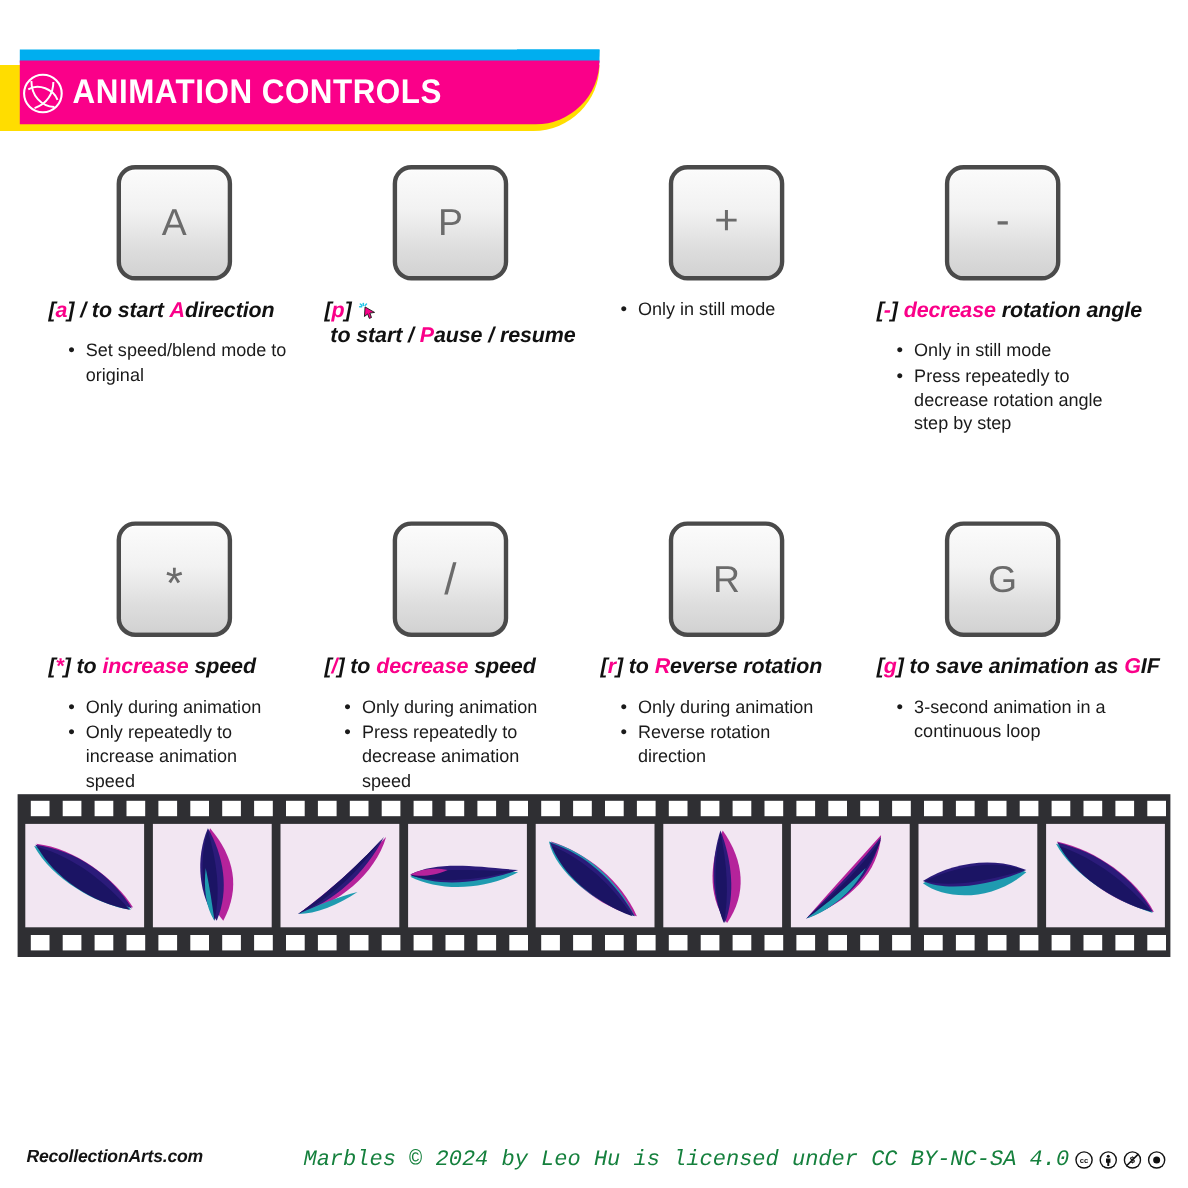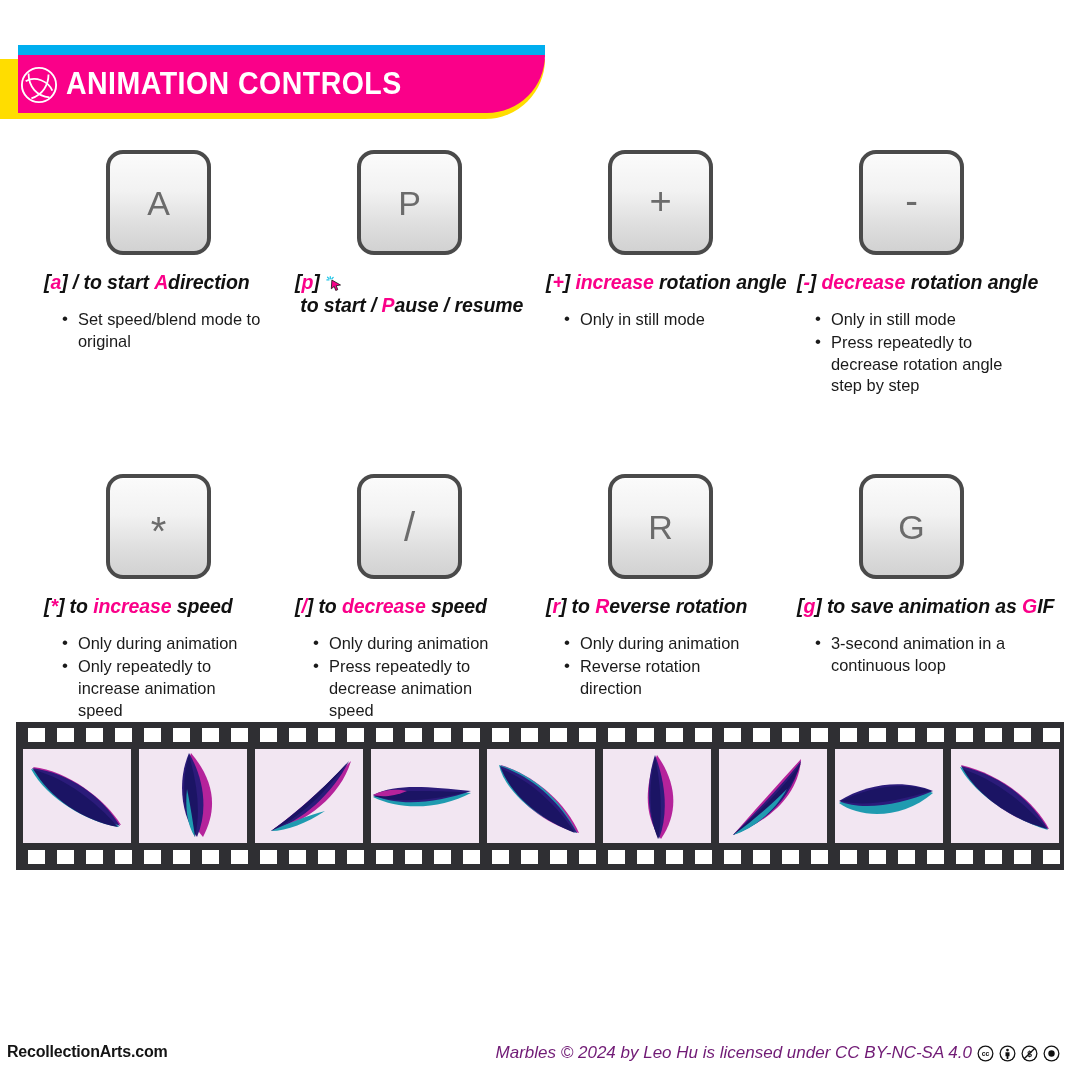--- a/index.html
+++ b/index.html
@@ -78,30 +78,30 @@
             align-items:center;}
   .perf-row.top{top:5px;}
   .perf-row.bot{bottom:5px;}
   .perf{width:17px;height:14px;background:#ffffff;margin-left:12px;flex:0 0 auto;}
   #frames{position:absolute;left:7px;top:27px;display:flex;gap:8px;}
   .frame{width:108px;height:94px;background:#f2e6f2;overflow:hidden;position:relative;}
   .frame svg{display:block;}
 
   
   #footer-left{
-    position:absolute;left:7px;top:1043px;font-size:16px;font-weight:bold;
-    color:#141414;letter-spacing:-.2px;
+    position:absolute;left:24px;top:1043px;font-size:16px;font-weight:bold;
+    font-style:italic;color:#141414;letter-spacing:-.2px;
     font-family:"Liberation Sans Narrow","Liberation Sans",sans-serif;
   }
   #footer-right{
     position:absolute;right:20px;top:1043px;display:flex;align-items:center;gap:5px;
   }
   #license-text{
-    font-size:17px;font-style:italic;color:#701a75;white-space:nowrap;
-    font-family:Liberation Sans, sans-serif;
+    font-size:20px;font-style:italic;color:#15803d;white-space:nowrap;
+    font-family:Liberation Mono, monospace;
   }
   .cc-badge{width:17px;height:17px;flex:0 0 auto;}
 </style>
 </head>
 <body>
 
 <div id="banner-wrap">
   <div class="band band-cyan"></div>
   <div class="band band-cyan-round"></div>
   <div class="band band-yellow"></div>
@@ -138,21 +138,20 @@
             <line x1="1.6" y1="1.4" x2="3.1" y2="2.8"></line>
             <line x1="7.6" y1="1.5" x2="6.2" y2="2.9"></line>
           </g>
           <path d="M6.2 4.3 L15.4 9.6 L10.9 10.3 L12.4 14.6 L10.3 15.4 L8.7 11.1 L5.6 13.6 Z" fill="#FA0089" stroke="#1a1a1a" stroke-width="0.9" stroke-linejoin="round"></path>
         </svg><span>&nbsp;to&nbsp;start&nbsp;/&nbsp;</span><span class="pink">P</span><span>ause&nbsp;/&nbsp;resume</span></div>
     </div>
     <div class="cell">
       <div class="keycap sym">
         <span>+</span>
       </div>
-      <div class="head"><span>[</span><span class="pink">+</span><span>]&nbsp;</span><span class="pink">increase</span><span>&nbsp;rotation&nbsp;angle</span></div>
       <ul class="bullets">
         <li>Only in still mode</li>
       </ul>
     </div>
     <div class="cell">
       <div class="keycap sym">
         <span>-</span>
       </div>
       <div class="head"><span>[</span><span class="pink">-</span><span>]&nbsp;</span><span class="pink">decrease</span><span>&nbsp;rotation&nbsp;angle</span></div>
       <ul class="bullets">

